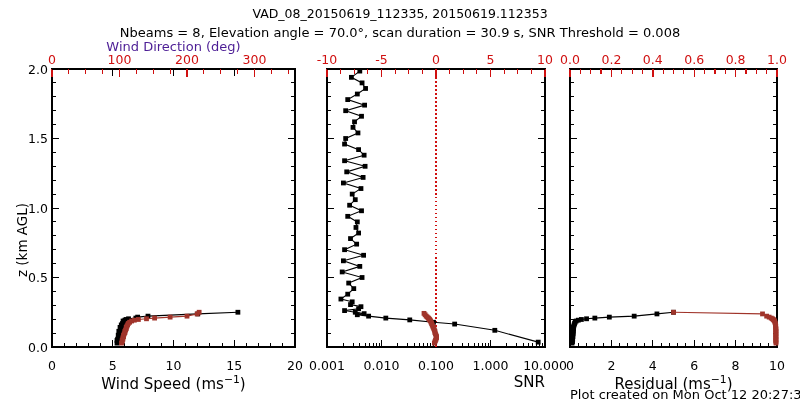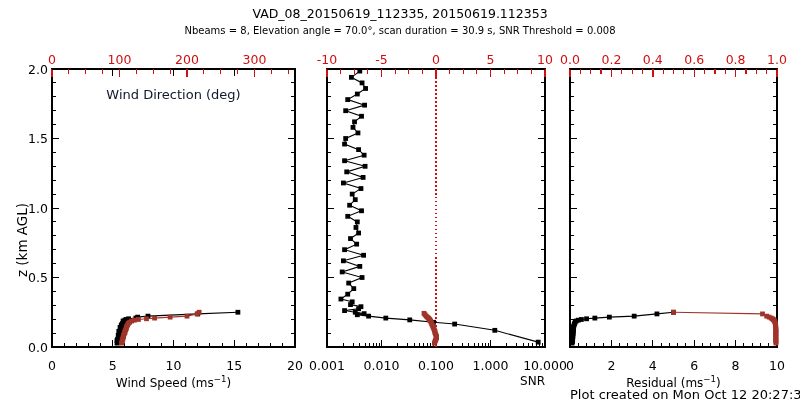--- a/index.html
+++ b/index.html
@@ -15,43 +15,42 @@
     font-family: "DejaVu Sans", sans-serif;
     overflow: hidden;
   }
   .txt {
     position: absolute;
     white-space: nowrap;
     color: #000000;
     line-height: 1;
   }
   .red {
-    color: #0f172a;
-    margin-top: 48px;
+    color: #4c1d95;
   }
   .title-main {
     font-size: 12.5px;
     left: 0;
     top: 8px;
     width: 800px;
     text-align: center;
   }
   .title-sub {
-    font-size: 10px;
+    font-size: 13px;
     left: 0;
     top: 26px;
     width: 800px;
     text-align: center;
   }
   .axis-top-title {
     font-size: 13px;
     text-align: center;
   }
   .axis-bot-title {
-    font-size: 12px;
+    font-size: 15px;
     text-align: center;
   }
   .ylabel {
     position: absolute;
     font-size: 13.5px;
     transform-origin: 0 0;
     transform: rotate(-90deg);
     white-space: nowrap;
     color: #000;
   }

